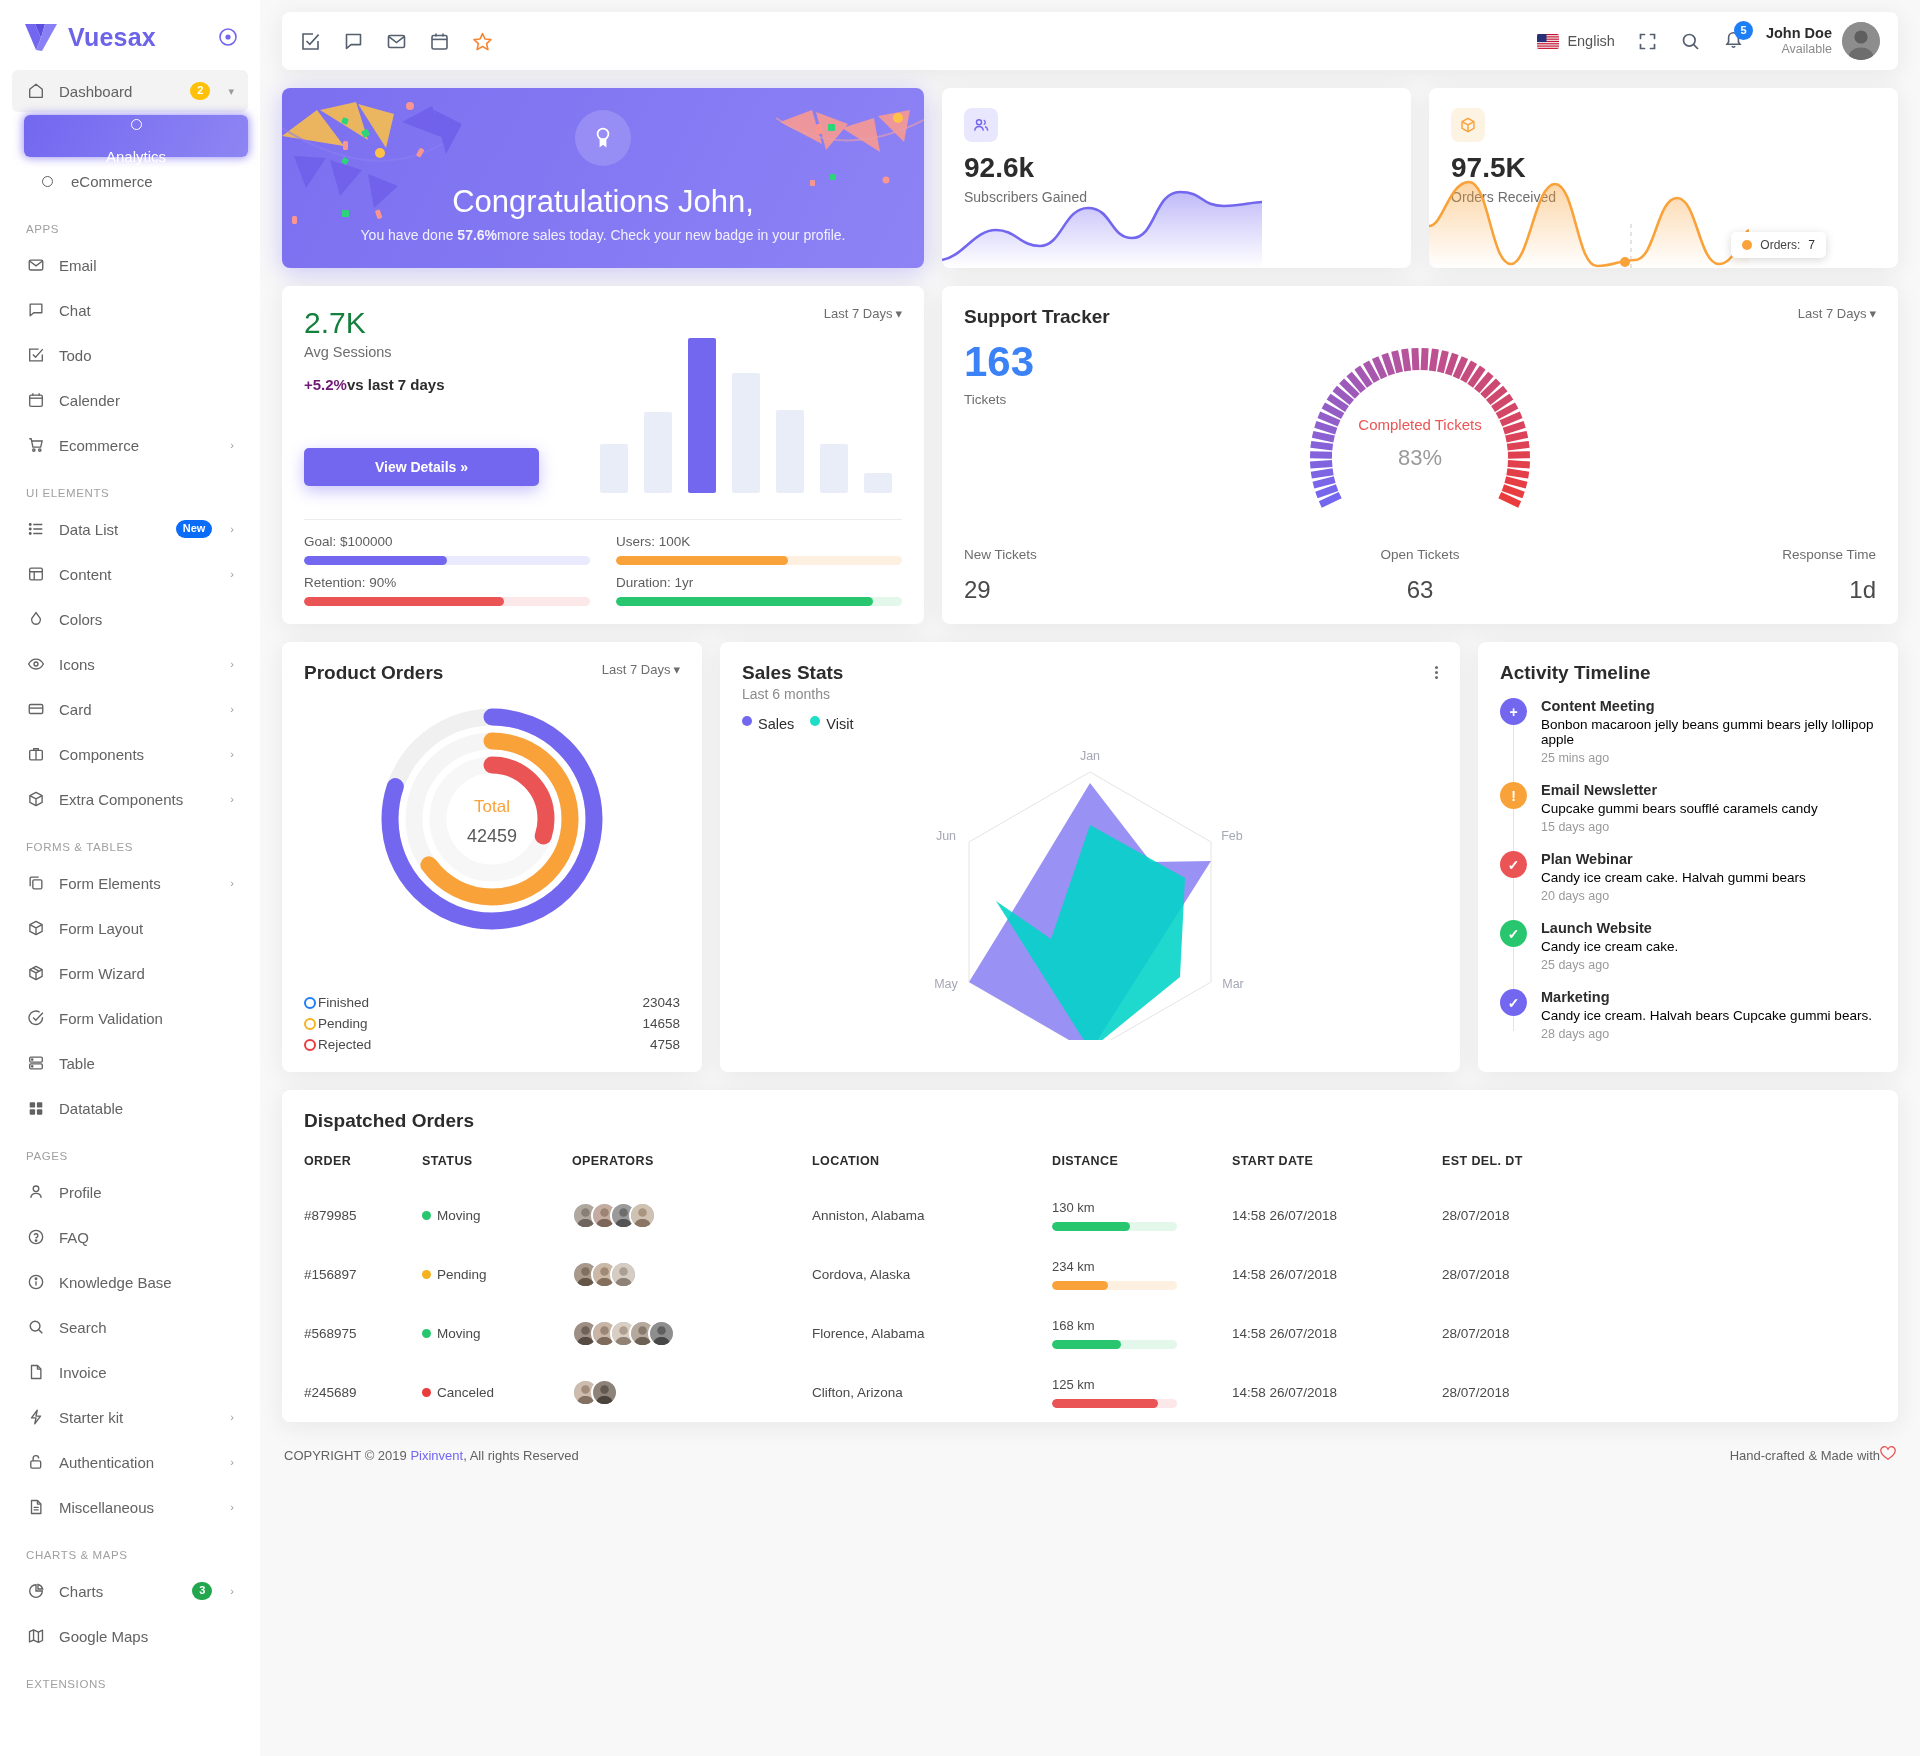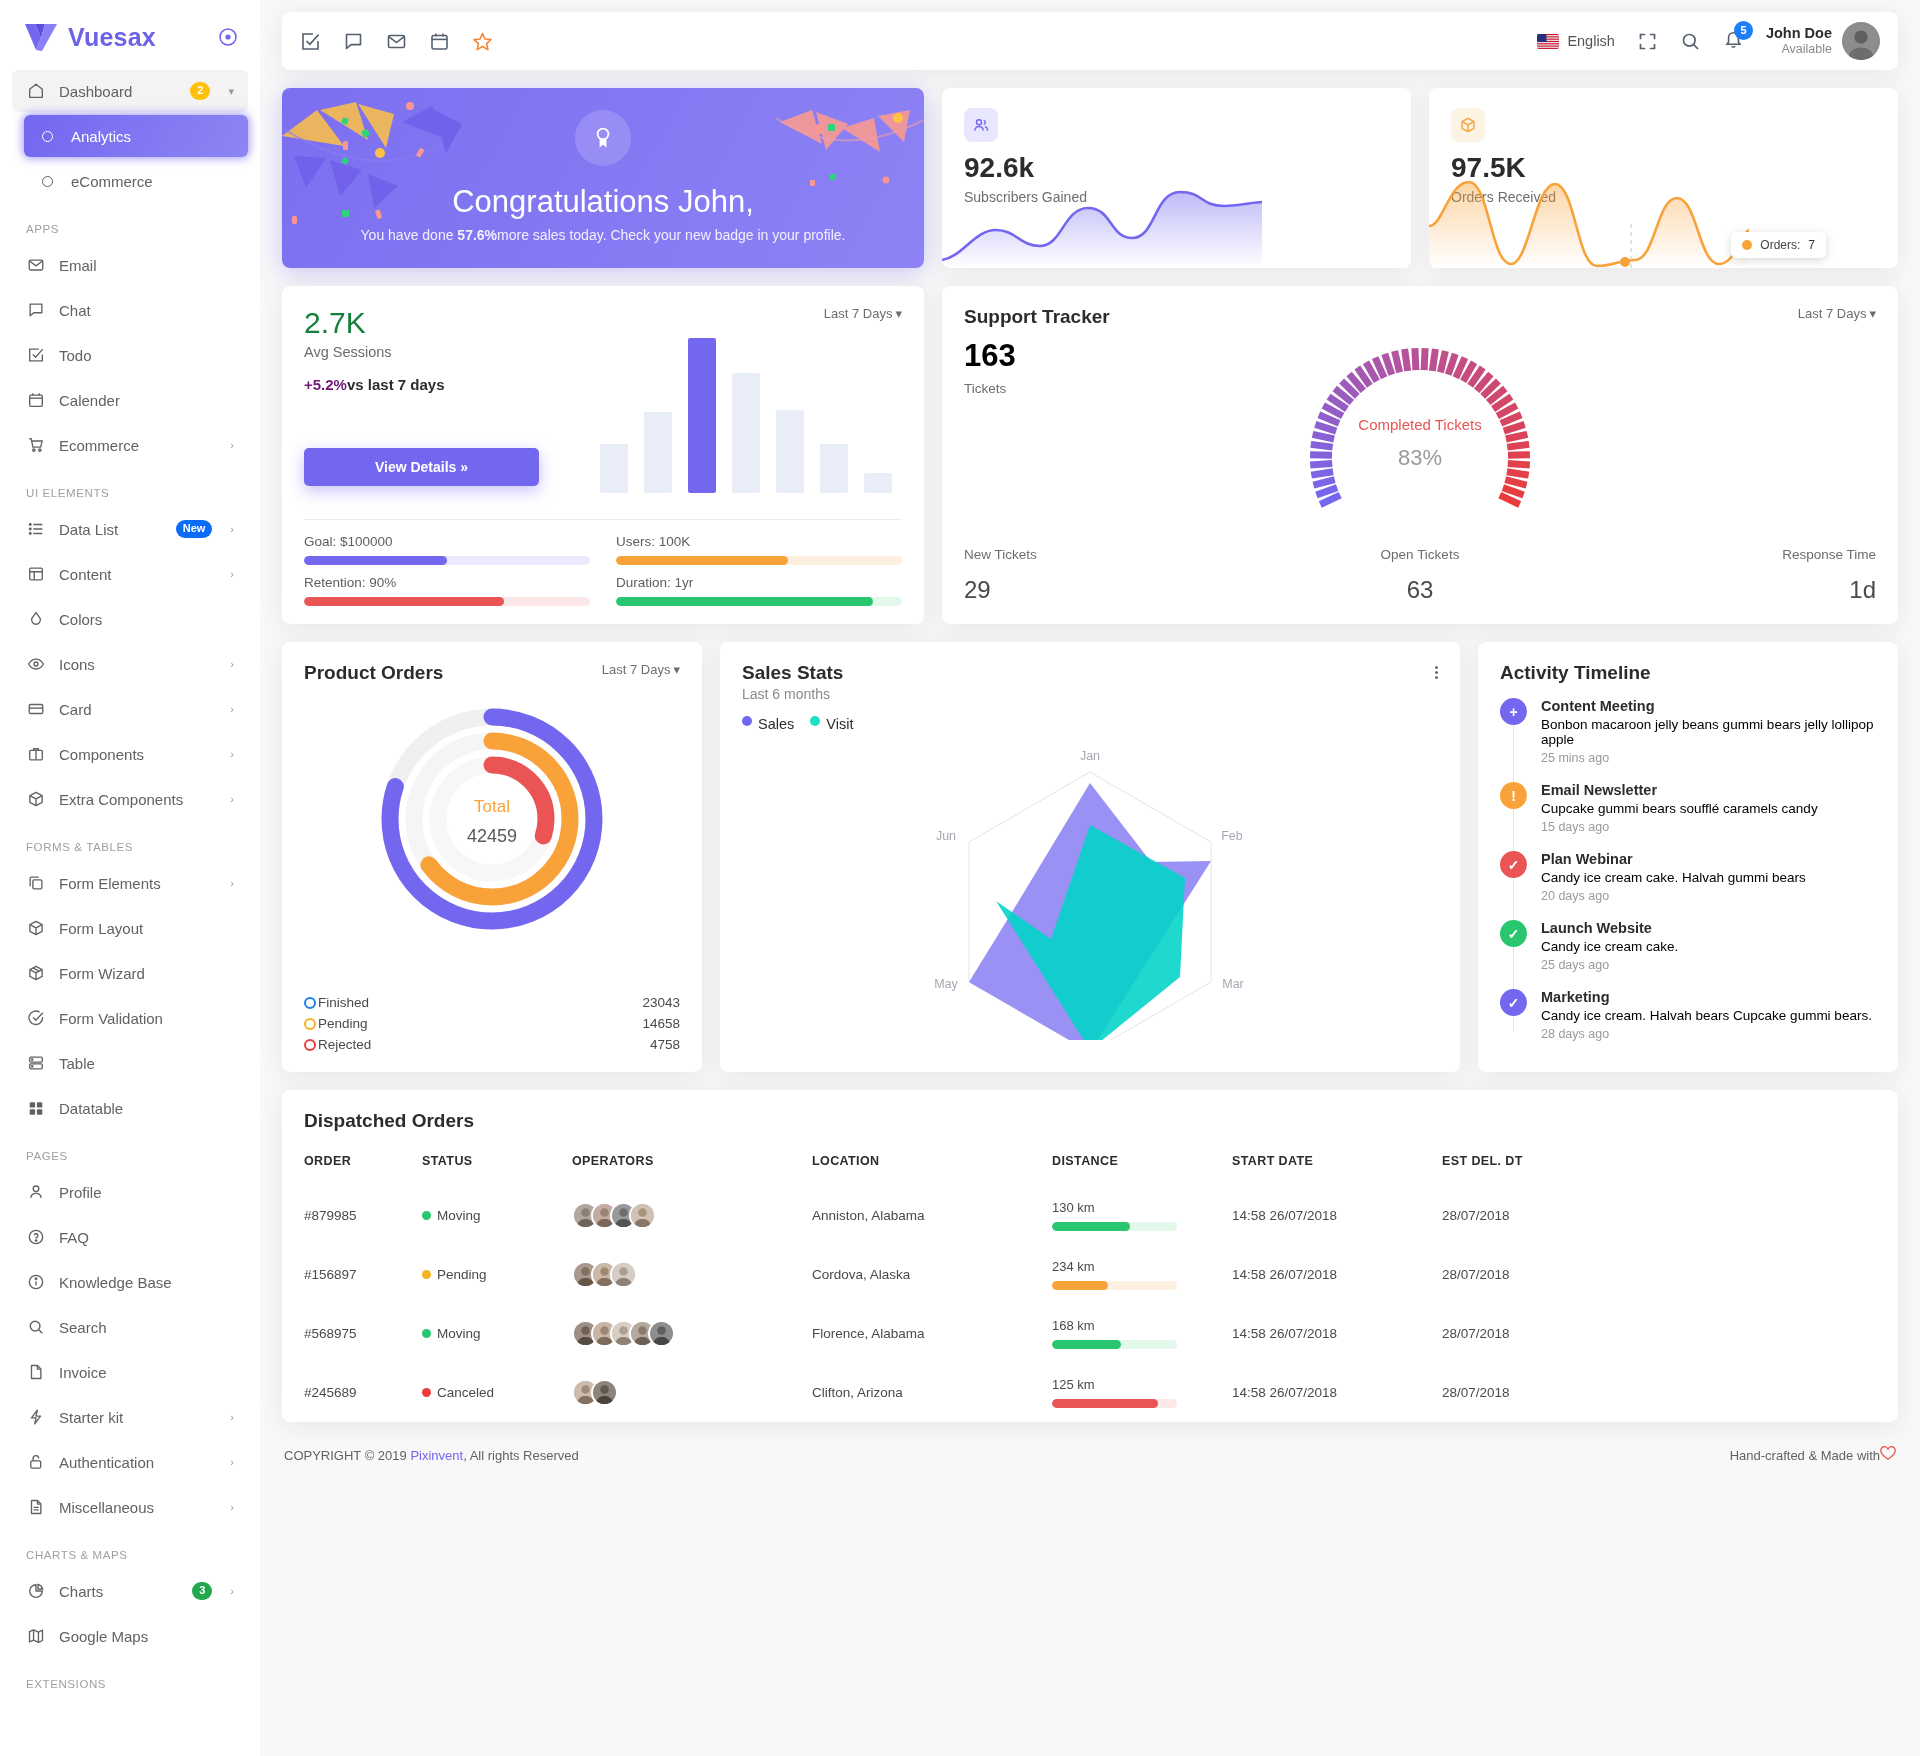--- a/index.html
+++ b/index.html
@@ -31,21 +31,21 @@
     display: flex; align-items: center; gap: 14px;
     height: 42px; padding: 0 14px; margin-bottom: 3px;
     border-radius: 6px; font-size: 15px; color: #626262;
     cursor: pointer; position: relative;
   }
   .nav-item .ico { width: 19px; height: 19px; flex: 0 0 19px; display: flex; align-items: center; justify-content: center; color: #626262; }
   .nav-item .lbl { flex: 1; white-space: nowrap; }
   .nav-item.open { background: #f3f3f3; }
   .nav-item.active {
     background: linear-gradient(118deg, #7367f0, #8e85f3);
-    color: #fff; box-shadow: 0 0 10px 1px rgba(115,103,240,.7);
+    color: #fff; box-shadow: 0 0 10px 1px rgba(115,103,240,.7); flex-direction: column;
   }
   .nav-item.active .ico { color: #fff; }
   .nav-sub { padding-left: 12px; }
   .dot-ico {
     width: 11px; height: 11px; border: 1.6px solid currentColor;
     border-radius: 50%; display: inline-block;
   }
   .chev {
     font-size: 11px; color: #9a9a9a; margin-left: 4px;
   }
@@ -151,21 +151,21 @@
     font-family: "Liberation Sans", sans-serif;
   }
   .hr { border-top: 1px solid #ededed; margin: 14px 0 0 0; }
   .prog-grid { display: grid; grid-template-columns: 1fr 1fr; gap: 10px 26px; padding-top: 14px; }
   .prog-lbl { font-size: 13.5px; color: #5e5e5e; margin-bottom: 7px; }
   .track { height: 9px; border-radius: 5px; overflow: hidden; }
   .fill { height: 100%; border-radius: 5px; }
 
   
   .tracker { flex: 1; height: 338px; }
-  .tickets-num { font-size: 31px; font-weight: bold; color: #000000; line-height: 1.05; }
+  .tickets-num { font-size: 42px; font-weight: bold; color: #3b82f6; line-height: 1.05; }
   .tickets-lbl { font-size: 13.5px; color: #6d6d6d; margin-top: 8px; }
   .tracker-foot { display: flex; position: absolute; left: 22px; right: 22px; bottom: 20px; }
   .tf-col { flex: 1; }
   .tf-col:nth-child(2) { text-align: center; }
   .tf-col:nth-child(3) { text-align: right; }
   .tf-lbl { font-size: 13.5px; color: #6d6d6d; }
   .tf-val { font-size: 24px; color: #4a4a4a; margin-top: 14px; }
 
   
   .orders-card { flex: 0 0 420px; height: 430px; }

